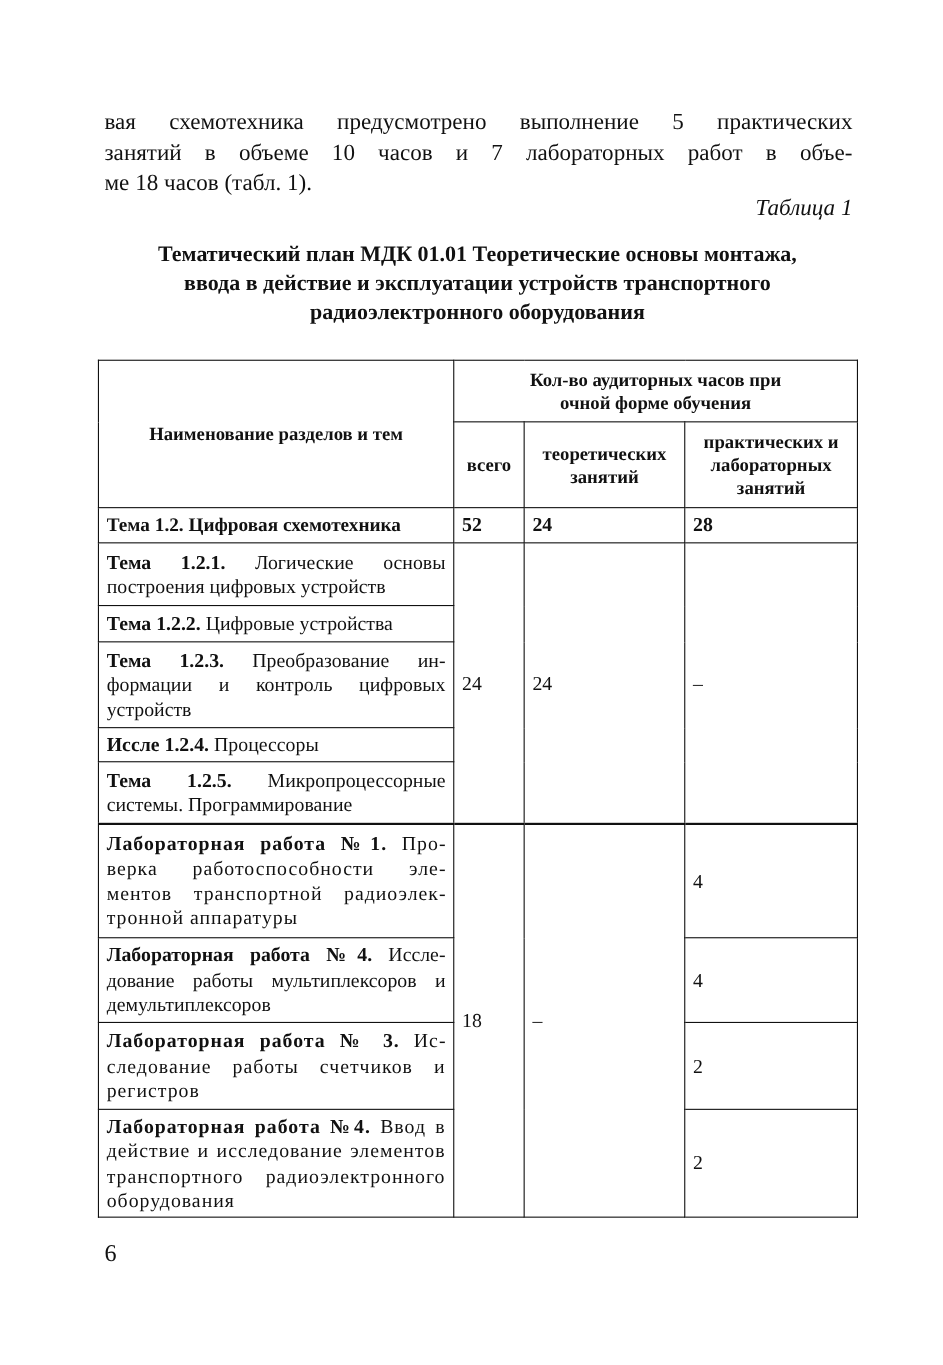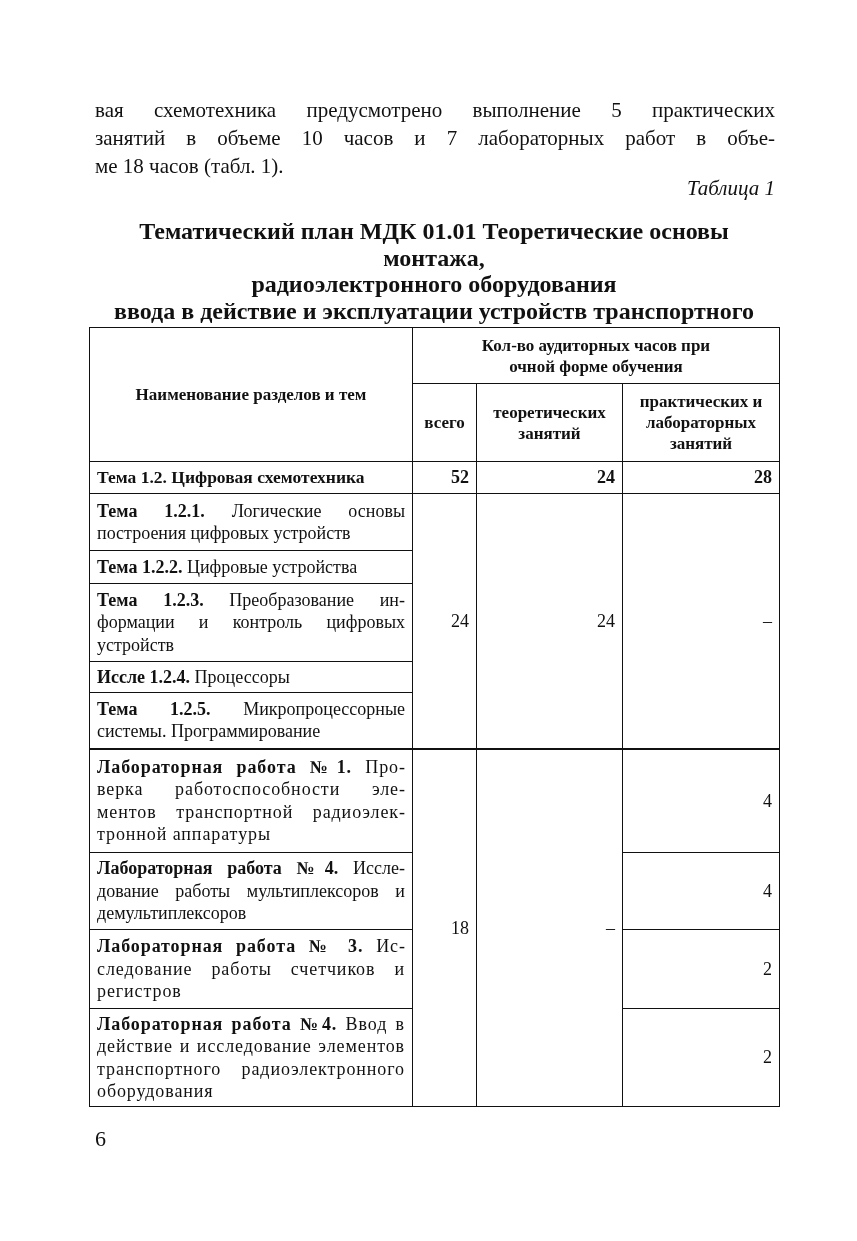--- a/index.html
+++ b/index.html
@@ -4,50 +4,50 @@
 <style>
   html, body { margin: 0; padding: 0; background: #ffffff; }
   body { width: 857px; height: 1241px; position: relative; overflow: hidden;
          font-family: "Liberation Serif", "DejaVu Serif", serif; color: #111; }
   .intro { position: absolute; left: 95px; top: 96px; width: 680px;
            font-size: 21px; line-height: 28px; text-align: justify; }
   .intro .ln { display: block; text-align: justify; text-align-last: justify; }
   .intro .ln.last { text-align-last: left; }
   .tlabel { position: absolute; right: 82px; top: 176px; font-size: 21px; font-style: italic; }
   .title { position: absolute; left: 89px; width: 690px; top: 218px; text-align: center;
-           font-size: 24px; font-weight: bold; line-height: 26.5px; }
+           font-size: 20px; font-weight: bold; line-height: 26.5px; }
   .title .sub { font-style: italic; }
   table { position: absolute; left: 89px; top: 327px; width: 690px;
           border-collapse: collapse; table-layout: fixed; font-size: 18px; }
   td, th { border: 1.3px solid #111; padding: 0 7px; vertical-align: middle; line-height: 22.5px; }
   th { font-weight: bold; font-size: 17px; line-height: 21px; text-align: center; }
   col.c1 { width: 323px; } col.c2 { width: 64px; } col.c3 { width: 146px; } col.c4 { width: 157px; }
   .name { text-align: justify; text-align-last: left; }
   .name b { font-weight: bold; }
-  .num { text-align: right; }
+  .num { text-align: left; }
   .bold { font-weight: bold; }
   tr.sep td { border-top: 2.5px solid #111; }
   .wide { letter-spacing: 0.9px; }
   .pagenum { position: absolute; left: 95px; top: 1126px; font-size: 22px; }
 </style>
 </head>
 <body>
 
 <div class="intro">
   <span class="ln">вая схемотехника  предусмотрено выполнение 5 практических</span>
   <span class="ln">занятий в объеме 10 часов и 7 лабораторных работ в объе-</span>
   <span class="ln last">ме 18 часов (табл. 1).</span>
 </div>
 
 <div class="tlabel">Таблица 1</div>
 
 <div class="title">
   <div>Тематический план МДК 01.01 Теоретические основы монтажа,</div>
+  <div>ввода в действие и эксплуатации устройств транспортного</div>
   <div>радиоэлектронного оборудования</div>
-  <div>ввода в действие и эксплуатации устройств транспортного</div>
 </div>
 
 <table>
   <colgroup>
       <col class="c1">
       <col class="c2">
       <col class="c3">
       <col class="c4">
     </colgroup>
   <tbody>

